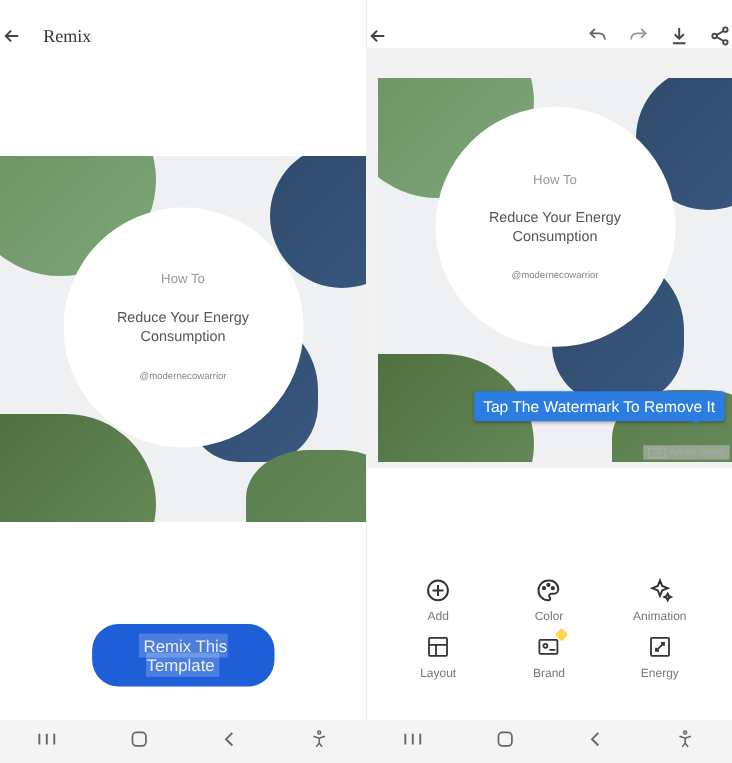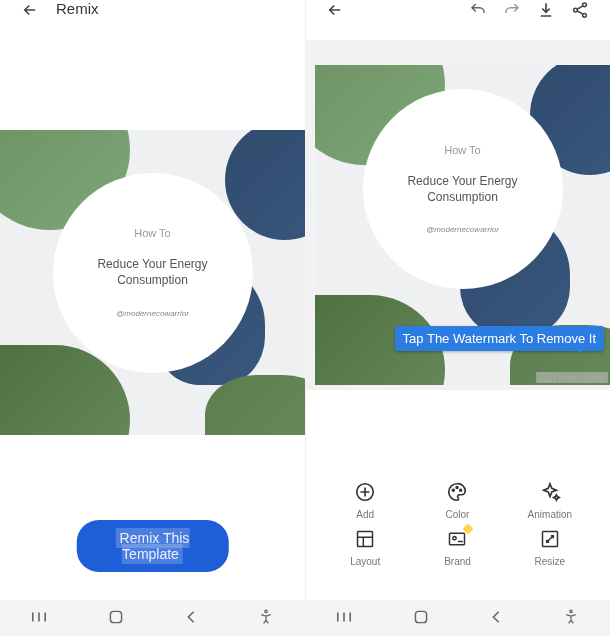--- a/index.html
+++ b/index.html
@@ -11,23 +11,24 @@
       overflow: hidden;
     }
     .screen {
       width: 305px; height: 636px;
       display: flex; flex-direction: column;
       position: relative;
     }
     .topbar {
       height: 40px;
       display: flex;
-      align-items: flex-start;
-      padding: 0 20px;
+      align-items: flex-end;
+      padding: 0 0;
       gap: 16px;
+      font-family: Liberation Serif, serif;
     }
     .topbar-title {
       font-size: 15px;
       color: #333;
       font-weight: 500;
     }
     .topbar-actions {
       margin-left: auto;
       display: flex;
       gap: 14px;
@@ -64,21 +65,21 @@
       border-radius: 50%;
       top: 50%; left: 50%; transform: translate(-50%, -55%);
       display: flex; flex-direction: column; align-items: center; justify-content: center;
       text-align: center;
       padding: 20px;
       gap: 12px;
     }
     .screen-right .circle { top:42%; }
     .circle .howto { font-size: 11px; color: #999; margin-bottom: 6px; }
     .circle .title { font-size: 12px; color: #555; line-height: 1.3; margin-bottom: 8px; }
-    .circle .handle { font-size: 8px; color: #888; font-style: italic; }
+    .circle .handle { font-size: 8px; color: #888; }
     .watermark-tip {
       position: absolute;
       right: 6px; bottom: 34px;
       background: #2b7de1;
       color: #fff;
       font-size: 13px;
       padding: 5px 8px;
       border-radius: 3px;
       box-shadow: 0 1px 3px rgba(0,0,0,0.3);
     }
@@ -299,21 +300,21 @@
       </div>
       <span class="tlabel">Brand</span>
     </div>
     <div class="tool">
       <div class="ticon">
         <svg width="20" height="20" viewBox="0 0 24 24" fill="none" stroke="#333" stroke-width="1.8">
             <rect x="3" y="3" width="18" height="18" rx="1"></rect>
             <path d="M8 16l8-8M13 8h3v3M11 16H8v-3"></path>
           </svg>
       </div>
-      <span class="tlabel">Resize</span>
+      <span class="tlabel">Energy</span>
     </div>
   </div>
 
   <div class="navbar">
     <span class="navbtn">
       <svg width="16" height="14" viewBox="0 0 18 14" stroke="#666" stroke-width="1.8">
           <path d="M2 2v10M9 2v10M16 2v10"></path>
         </svg>
     </span>
     <span class="navbtn">

